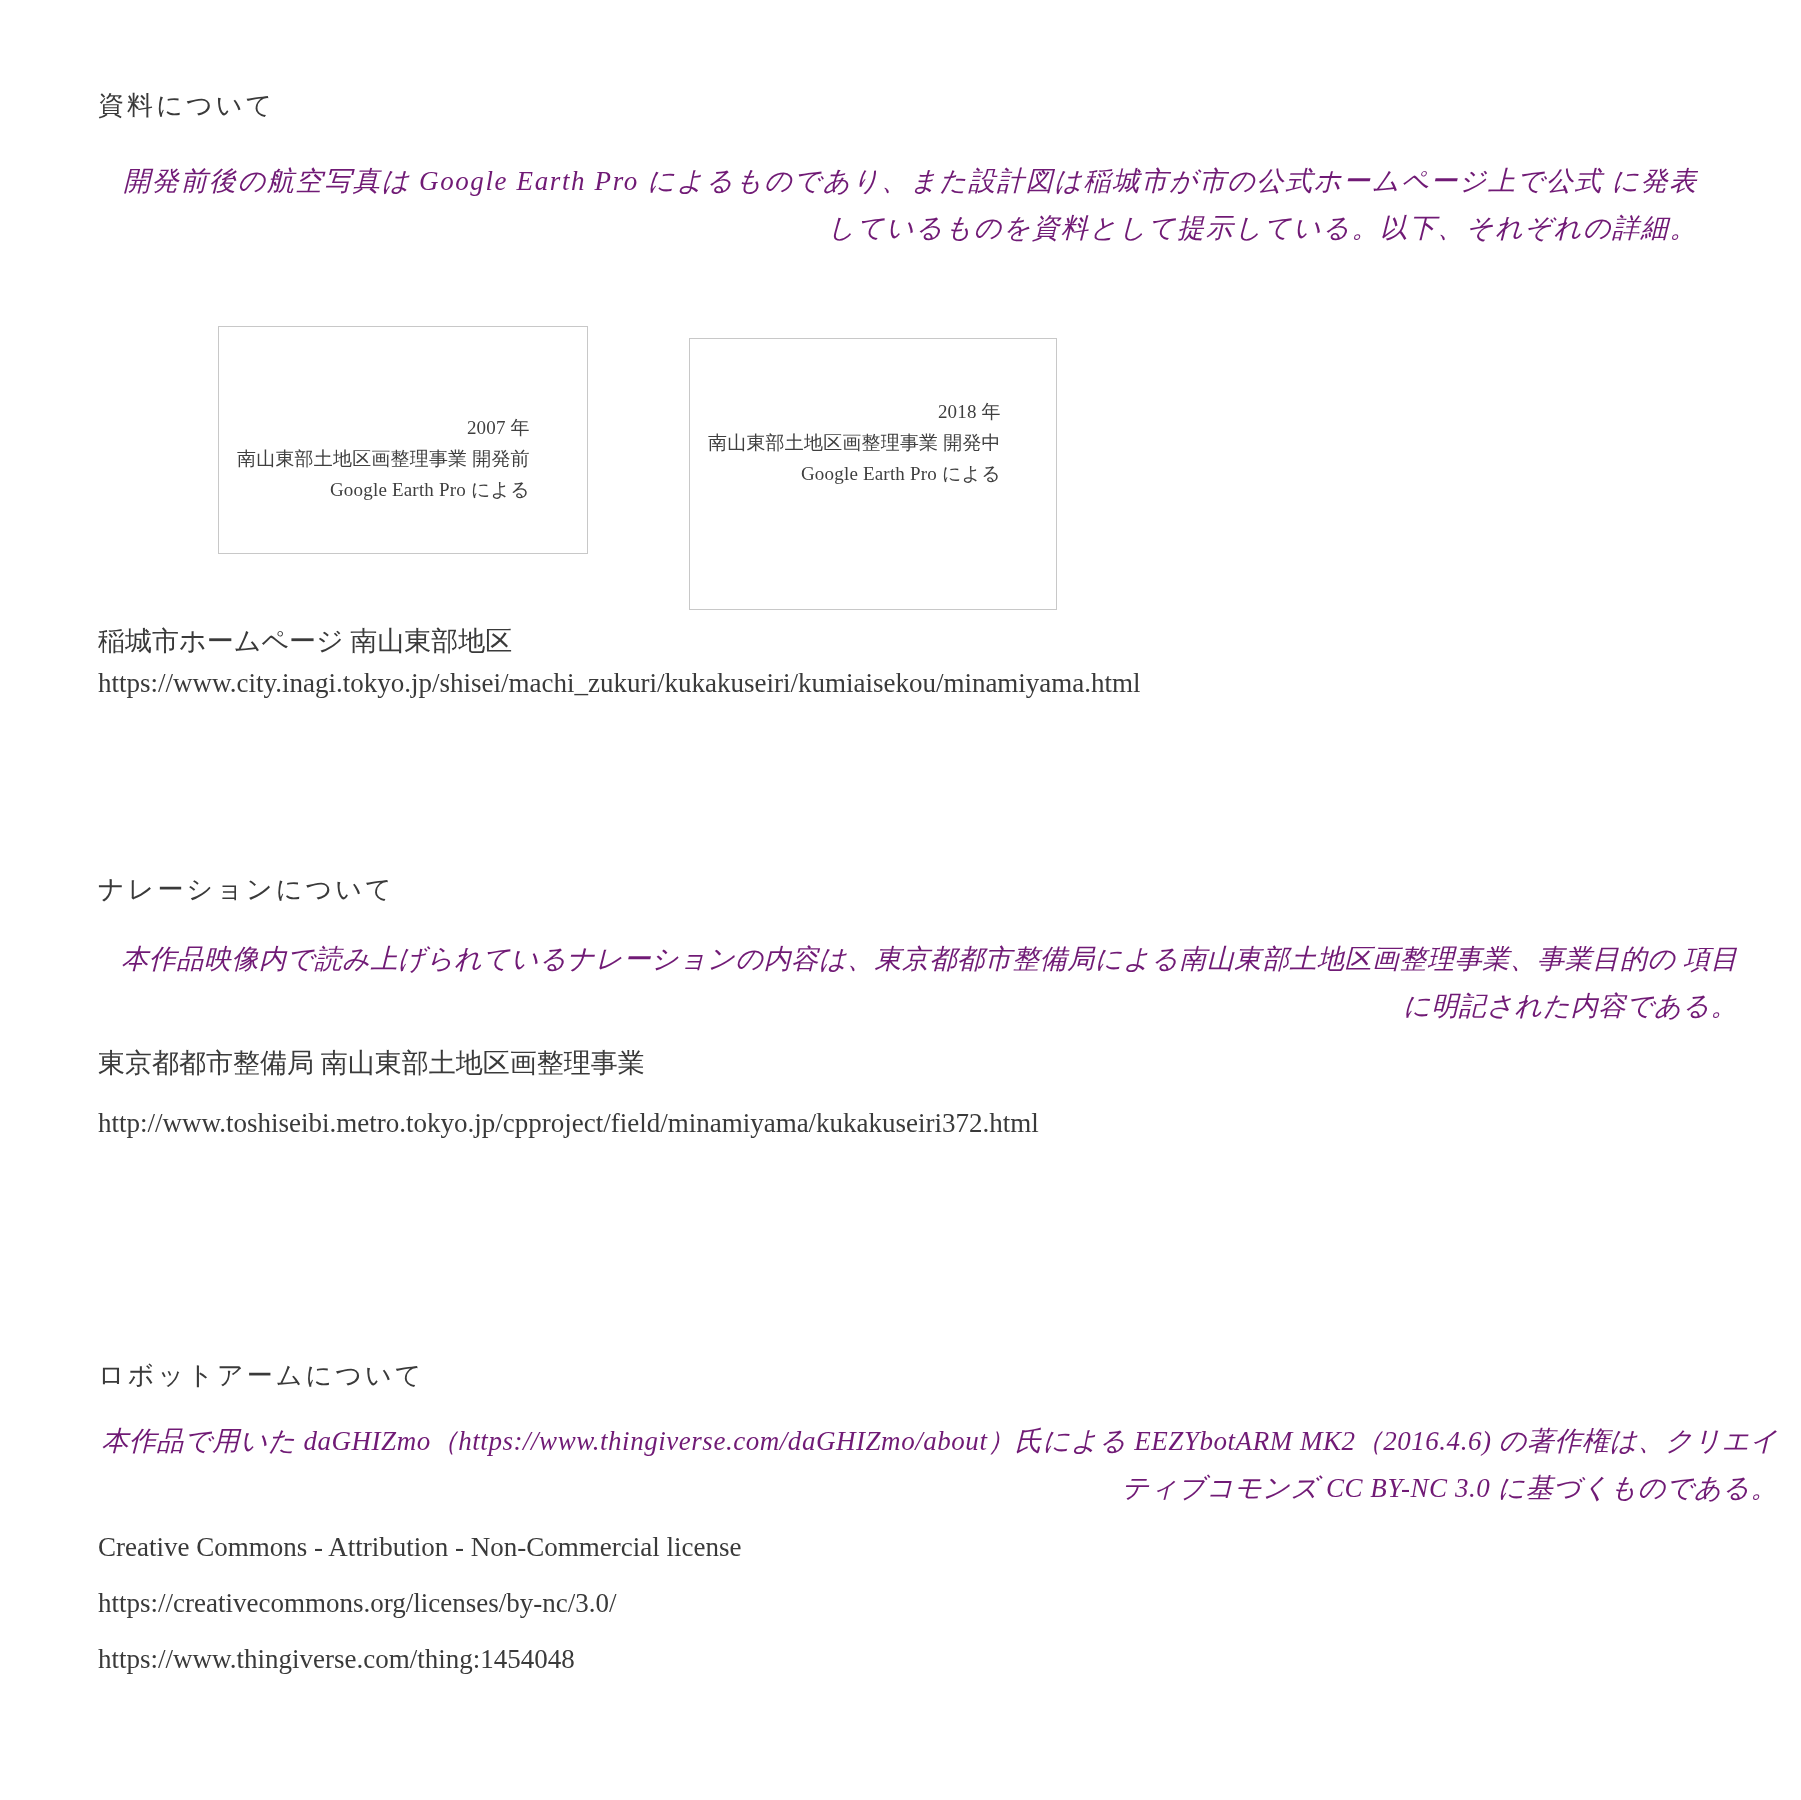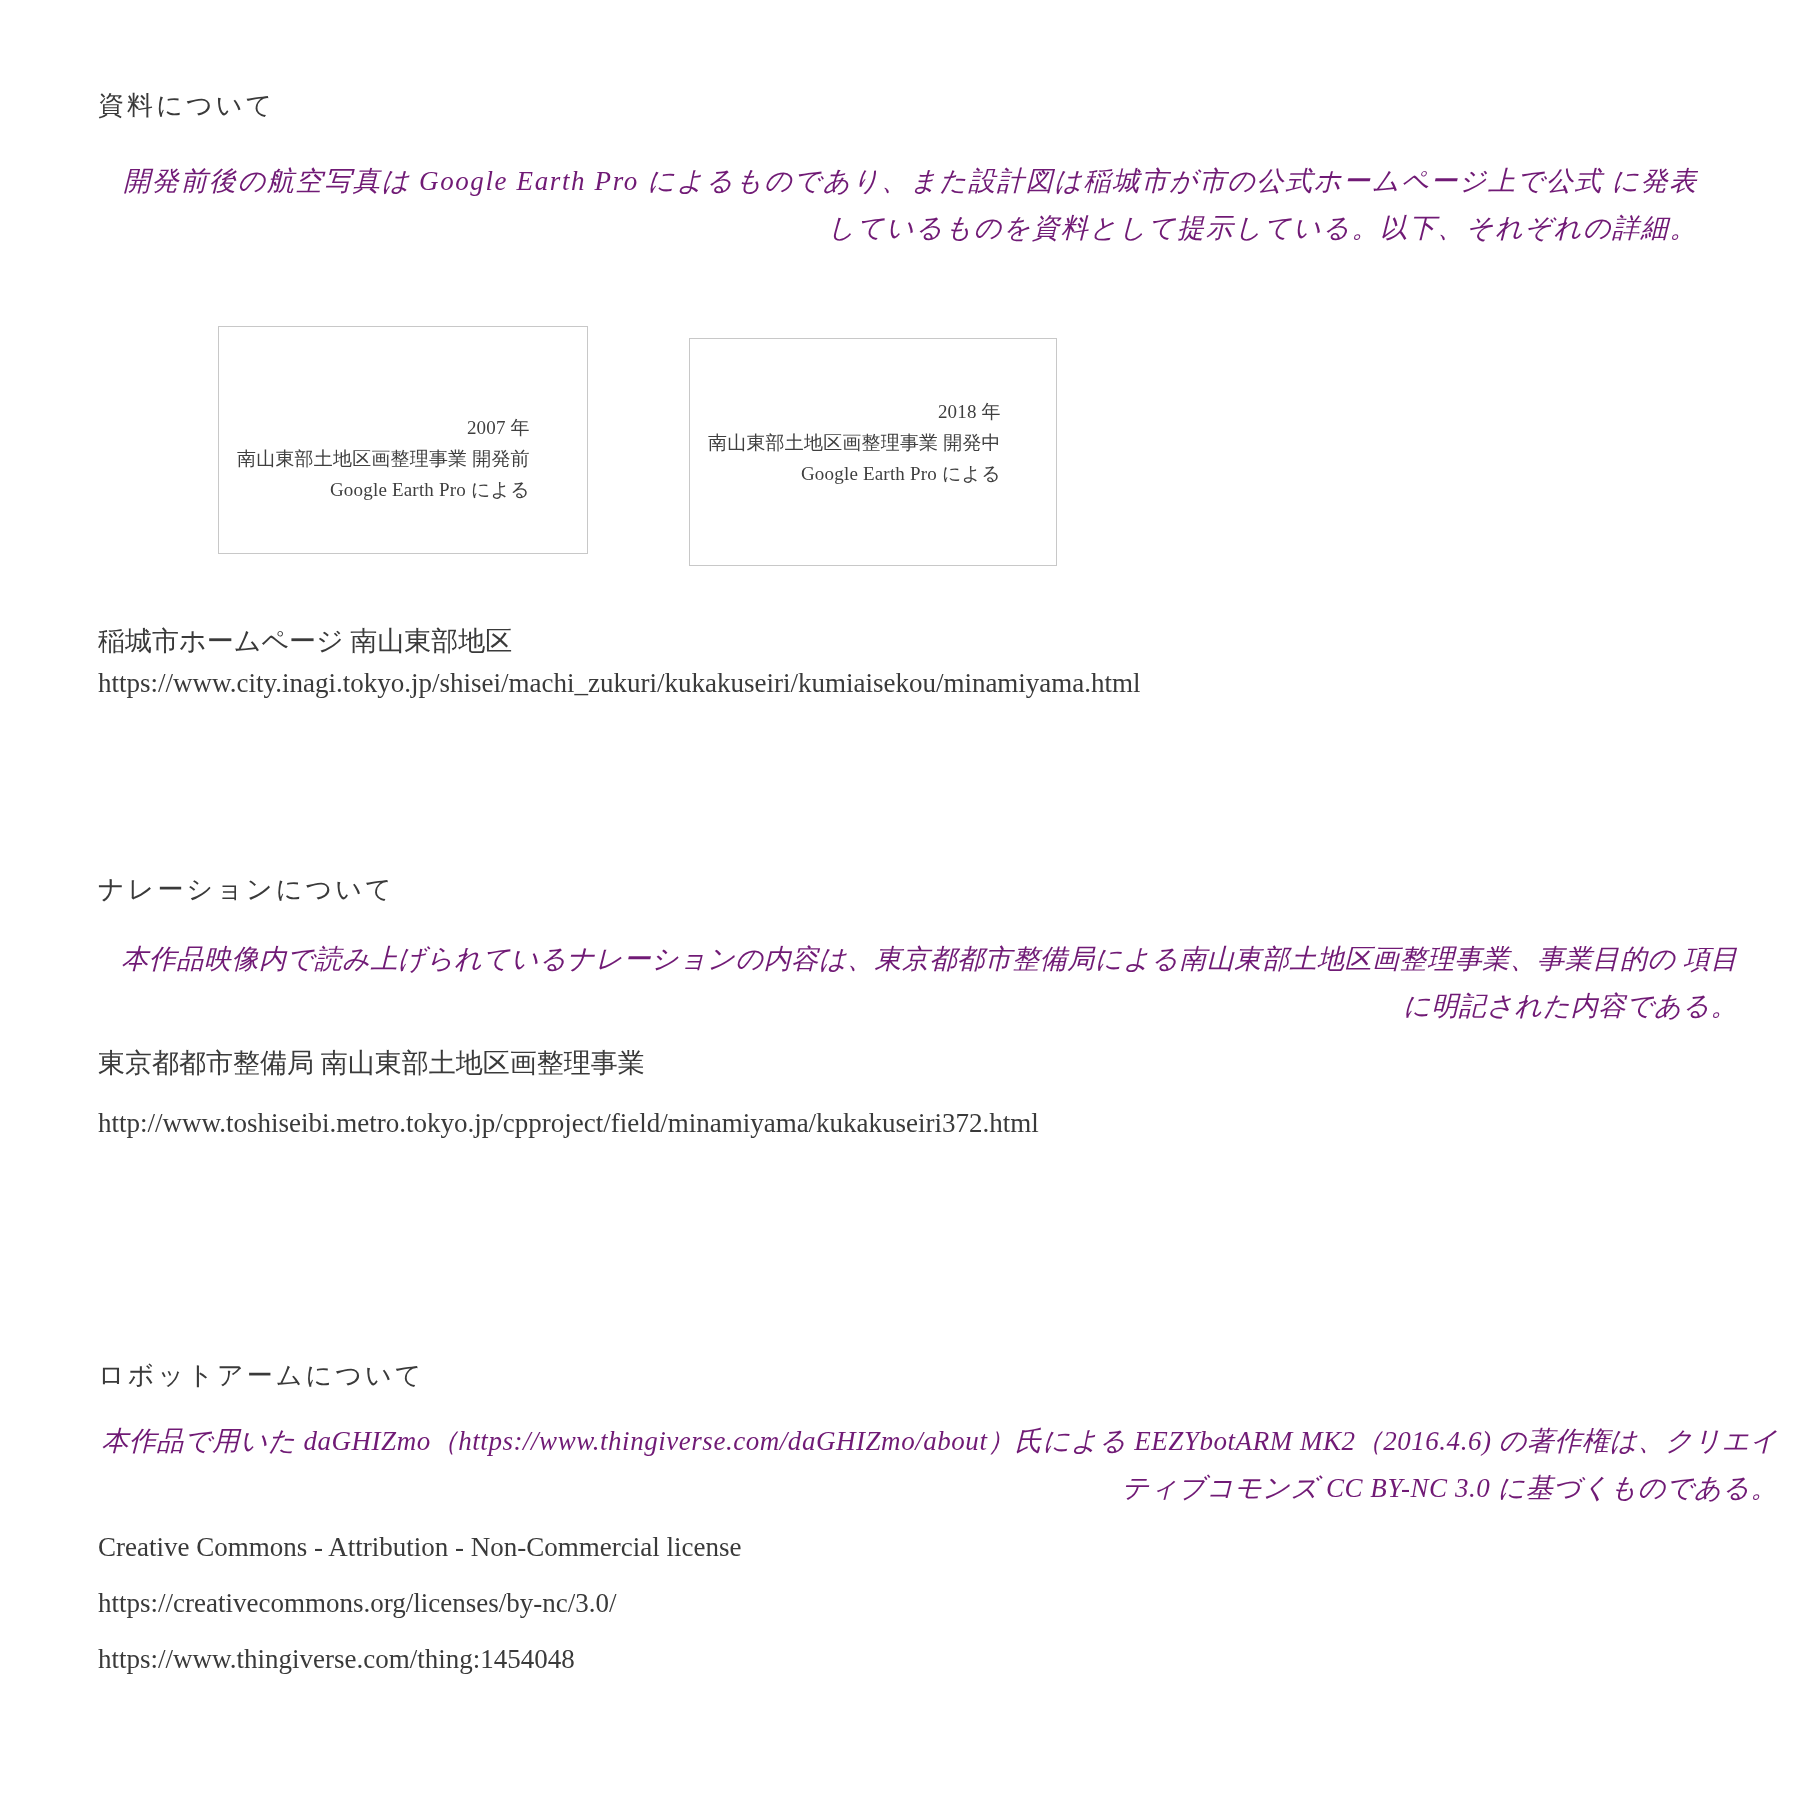--- a/index.html
+++ b/index.html
@@ -58,21 +58,21 @@
     height: 235px;
   }
   .card {
     position: absolute;
     top: 0;
     border: 1px solid #c8c8c8;
     background: #ffffff;
     box-sizing: border-box;
   }
   .card-1 { left: 0px;   width: 370px; height: 228px; }
-  .card-2 { left: 471px; width: 368px; height: 228px; top: 12px; }
+  .card-2 { left: 471px; width: 368px; height: 272px; top: 12px; }
   .card-3 { left: 942px; width: 368px; height: 228px; top: 22px; }
 
   .card-caption {
     position: absolute;
     left: 18px;
     font-size: 19px;
     line-height: 1.62;
     color: #3f3f3f;
     letter-spacing: 0.01em;
     white-space: pre-line;

